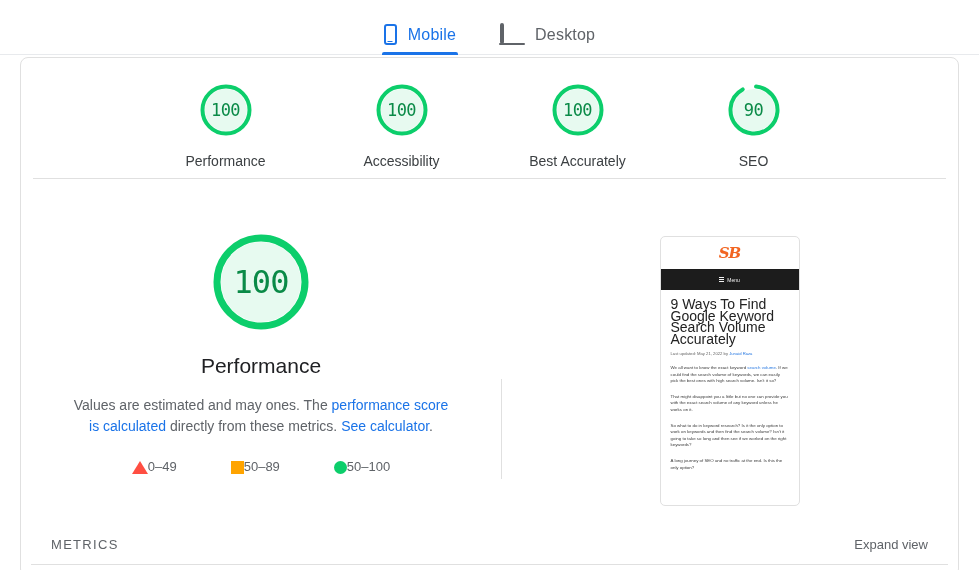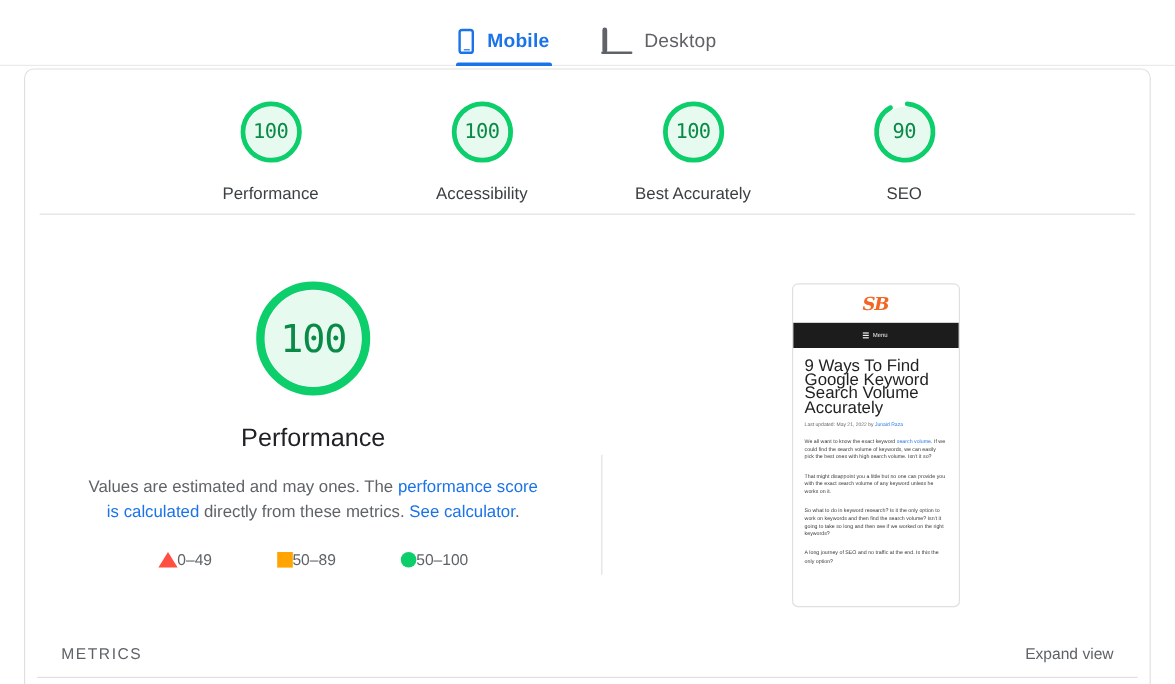--- a/index.html
+++ b/index.html
@@ -27,21 +27,21 @@
     gap: 11px;
     padding: 14px 22px 0 22px;
     height: 55px;
     cursor: pointer;
     position: relative;
   }
   .tab .tab-label {
     font-size: 16px;
     letter-spacing: .2px;
   }
-  .tab.active .tab-label { color: #1a73e8; font-weight: 700; }
+  .tab.active .tab-label { color: #1a73e8; font-weight: 400; }
   .tab.inactive .tab-label { color: #5f6368; text-align: center; }
   .tab-underline {
     position: absolute;
     left: 20px; right: 20px; bottom: 0;
     height: 3px;
     background: #1a73e8;
     border-radius: 2px 2px 0 0;
   }
   .icon-phone {
     width: 13px; height: 21px;
@@ -184,21 +184,21 @@
   .perf-desc a { color: #1a73e8; text-decoration: none; cursor: pointer; }
 
   .legend {
     margin-top: 22px;
     display: flex;
     justify-content: center;
     gap: 54px;
     font-size: 13px;
     color: #5f6368;
   }
-  .legend-item { display: flex; align-items: center; }
+  .legend-item { display: flex; align-items: flex-end; }
   .swatch-tri {
     width: 0; height: 0;
     border-left: 8px solid transparent;
     border-right: 8px solid transparent;
     border-bottom: 13px solid #ff4e42;
   }
   .swatch-sq { width: 13px; height: 13px; background: #ffa400; }
   .swatch-ci { width: 13px; height: 13px; border-radius: 50%; background: #0cce6b; }
 
   

